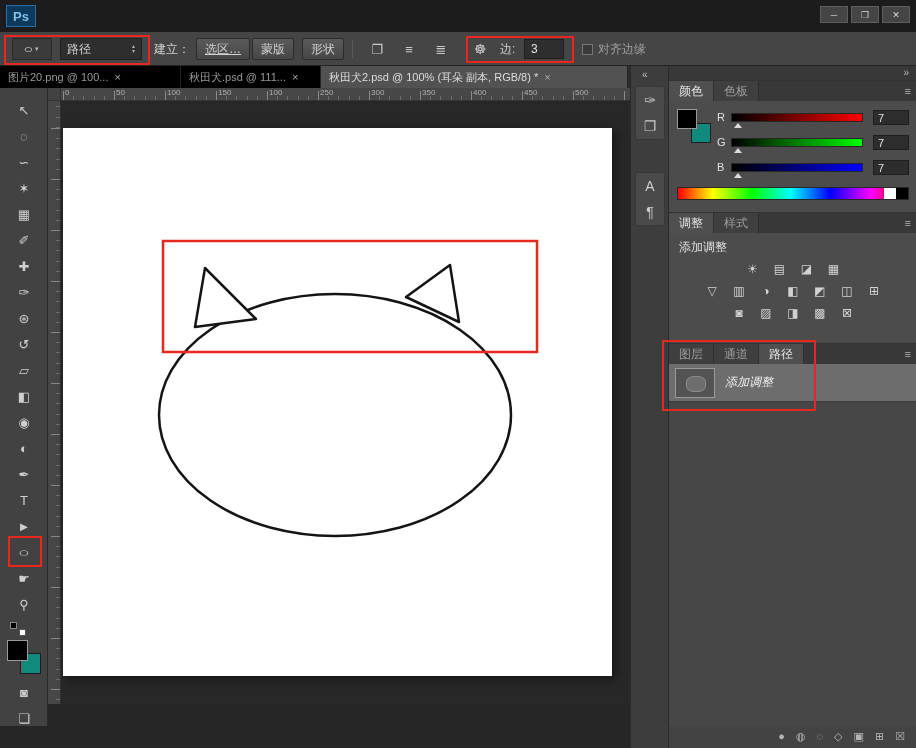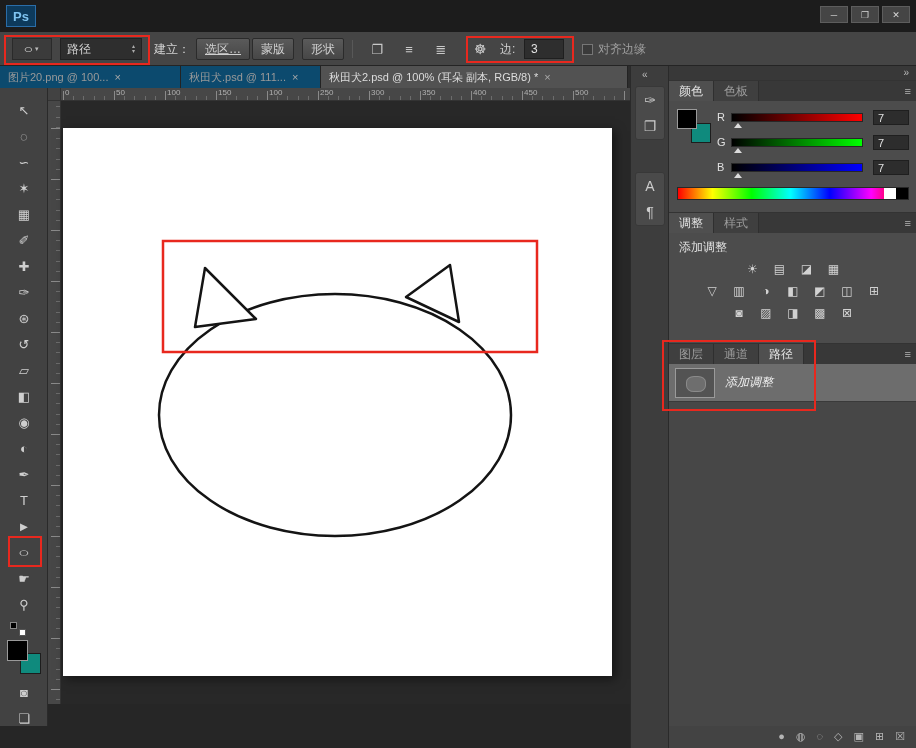--- a/index.html
+++ b/index.html
@@ -29,21 +29,21 @@
   .ob-icon { justify-content:center; width:26px; font-size:13px; color:#c9c9c9; }
   .ic1 { left:364px; } .ic2 { left:396px; } .ic3 { left:428px; }
   .gear { left:474px; font-size:14px; }
   .edge-label { left:500px; }
   .edge-input { position:absolute; left:524px; top:7px; width:40px; height:20px; background:#2e2e2e; border:1px solid #1f1f1f; color:#e2e2e2; font-size:12px; padding:0 6px; font-family:inherit; }
   .align-wrap { left:582px; gap:5px; color:#9f9f9f; }
   .checkbox { width:11px; height:11px; background:#3a3a3a; border:1px solid #767676; display:inline-block; }
 
   
   .tabbar { position:absolute; left:0; top:66px; width:630px; height:22px; background:#2d2d2d; display:flex; }
-  .doc-tab { height:22px; display:flex; align-items:center; gap:6px; padding:0 8px; font-size:11px; color:#999; background:#0c4a6e; border-right:1px solid #232323; white-space:nowrap; overflow:hidden; }
+  .doc-tab { height:22px; display:flex; align-items:center; gap:6px; padding:0 8px; font-size:11px; color:#999; background:#000000; border-right:1px solid #232323; white-space:nowrap; overflow:hidden; }
   .doc-tab.t1 { width:181px; } .doc-tab.t2 { width:140px; } .doc-tab.t3 { width:307px; }
   .doc-tab.active { background:#525252; color:#ddd; }
   .tab-close { color:#aaa; font-size:11px; }
 
   
   .toolbar { position:absolute; left:0; top:88px; width:48px; height:638px; background:#424242; border-right:1px solid #2a2a2a; }
   .tools { position:absolute; left:0; top:9px; width:48px; display:flex; flex-direction:column; align-items:center; }
   .tool { width:30px; height:26px; display:flex; align-items:center; justify-content:center; color:#cfcfcf; font-size:13px; }
   .tool.ellipse-active span { display:inline-block; transform:scaleX(1.5); }
   .mini-colors { position:absolute; left:10px; top:534px; width:16px; height:14px; }

